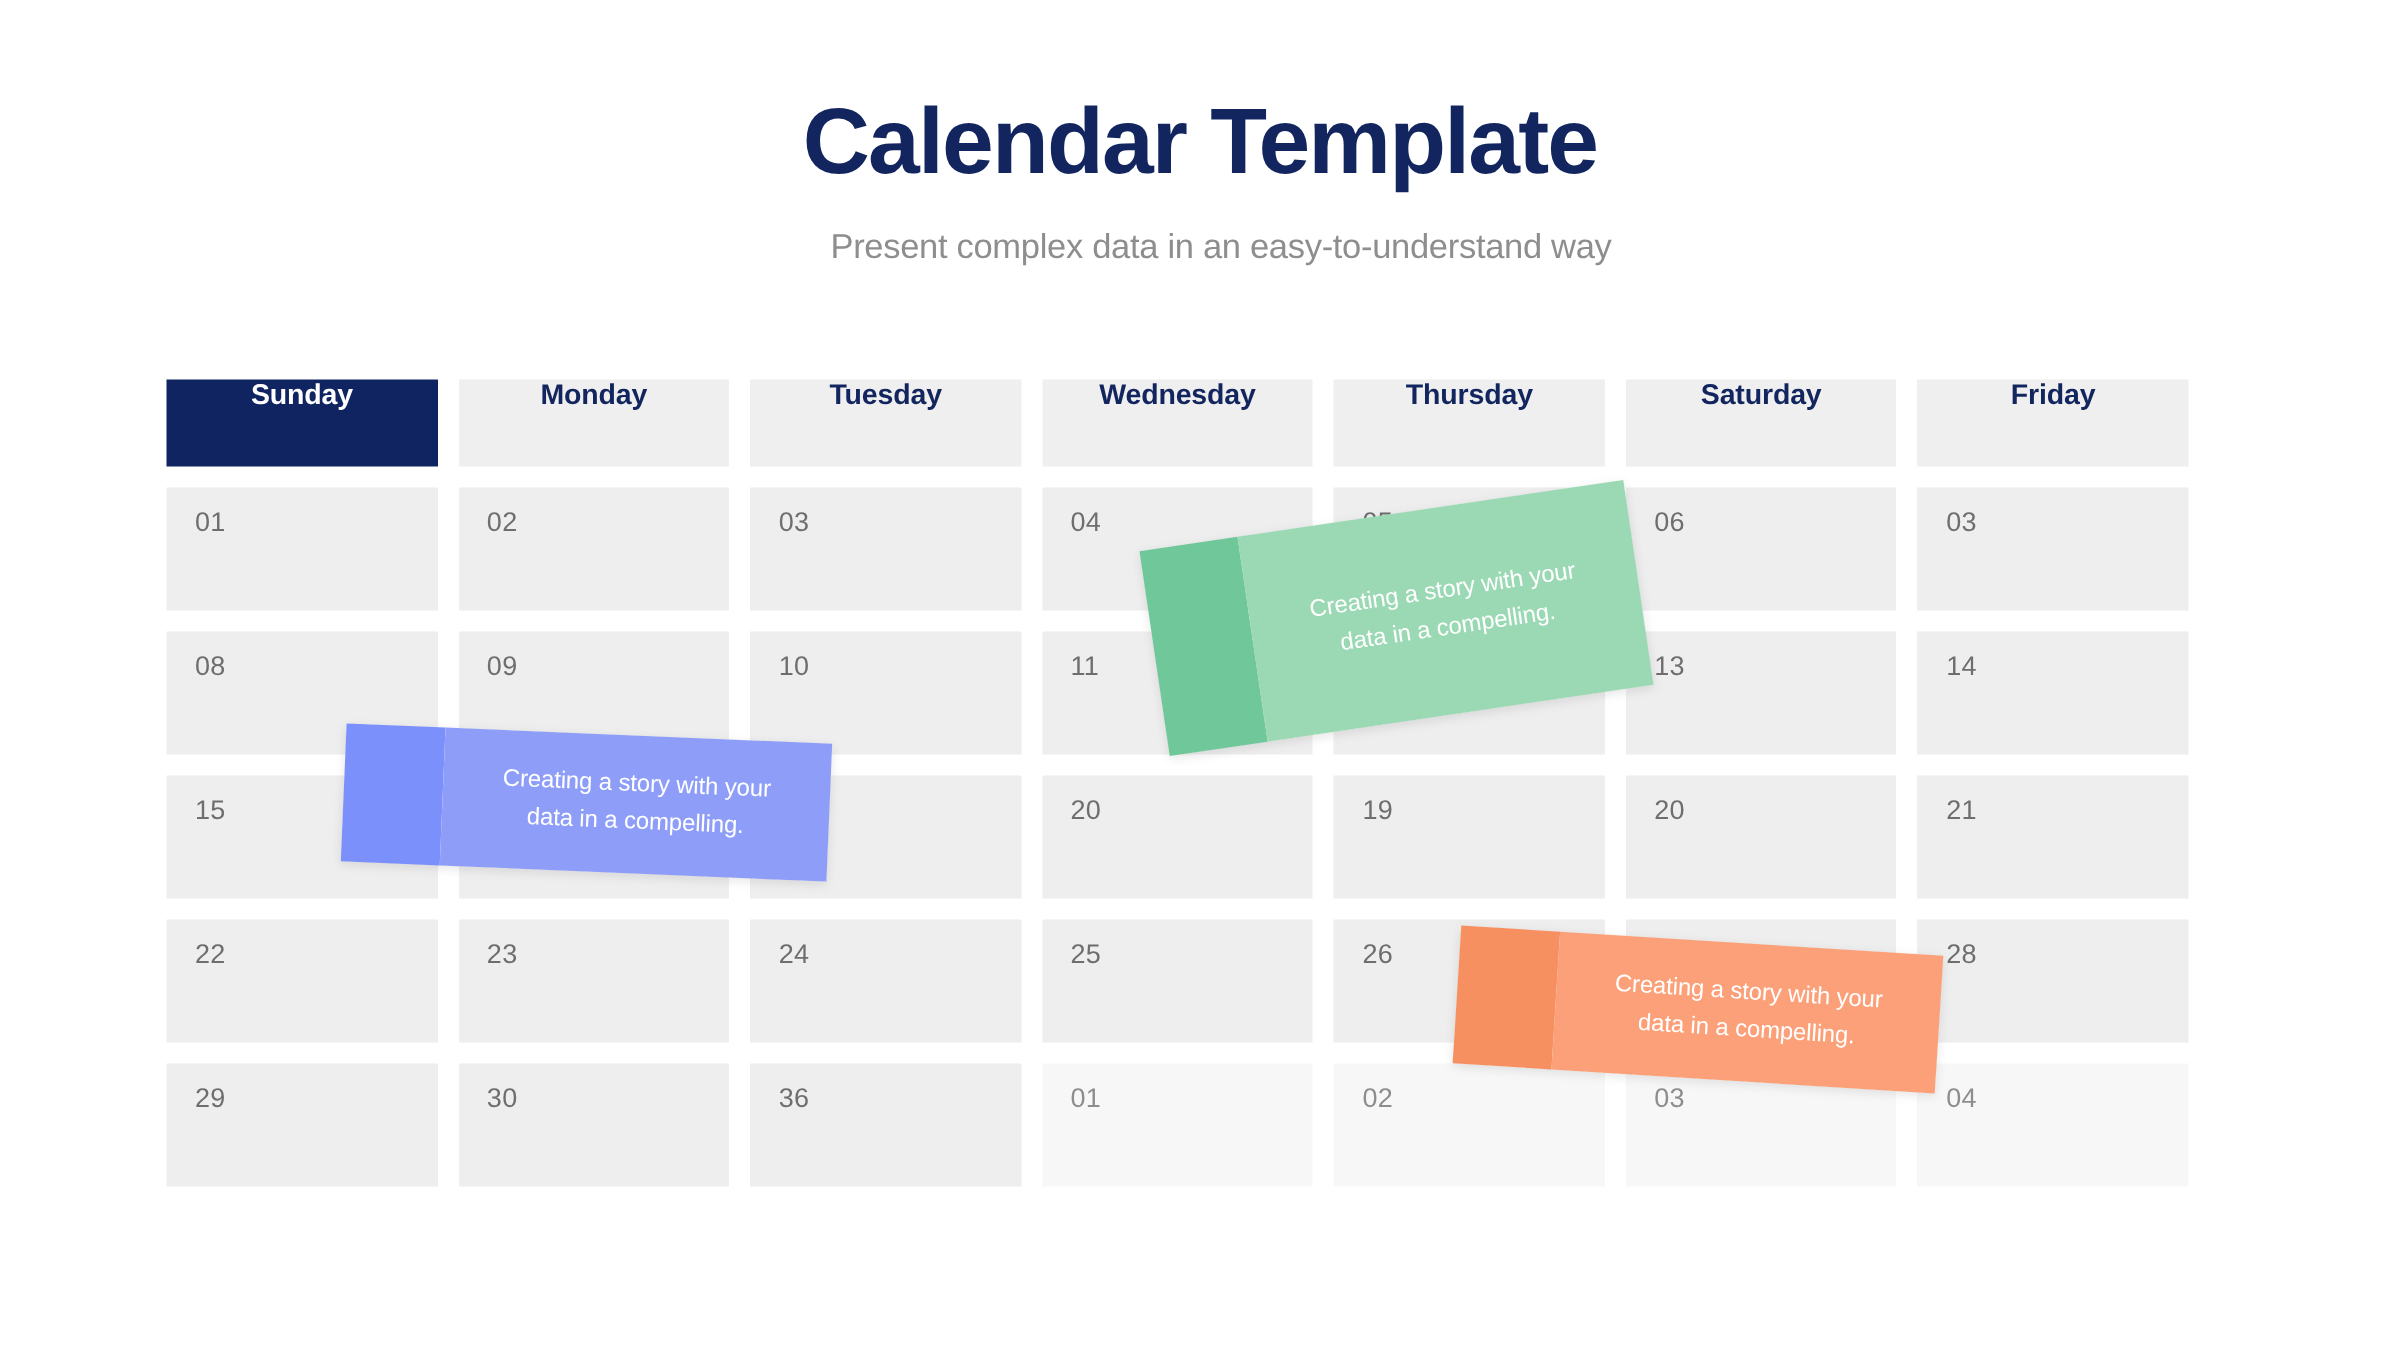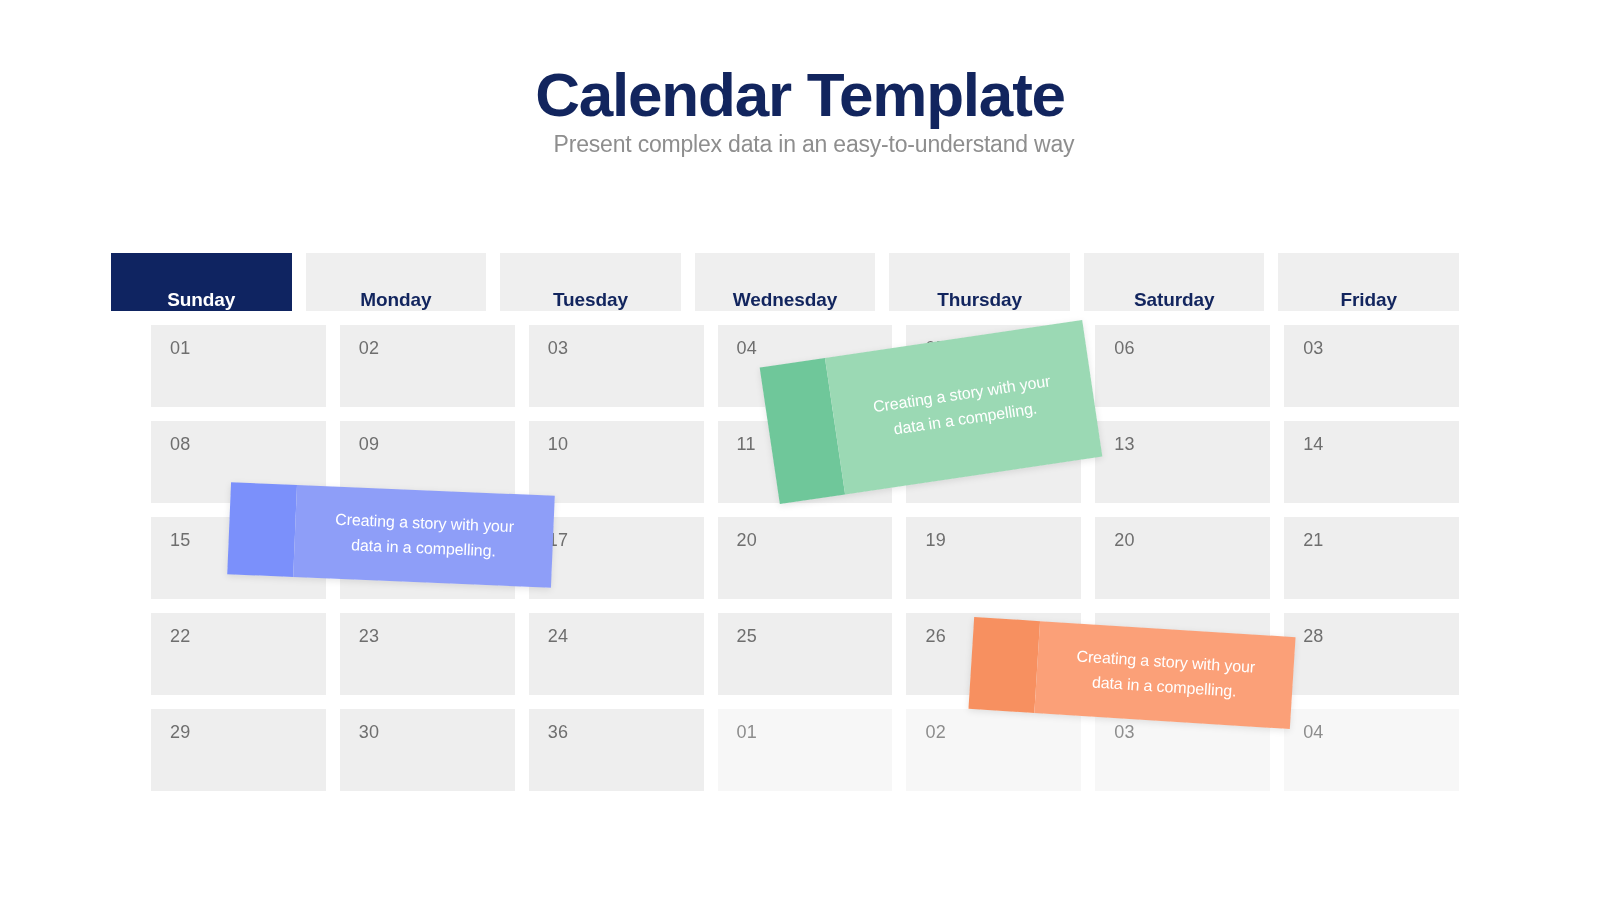--- a/index.html
+++ b/index.html
@@ -33,21 +33,21 @@
   }
   .title {
     font-size: 62px;
     font-weight: 700;
     color: #12255e;
     letter-spacing: -1.2px;
     line-height: 1.05;
     margin: 0;
   }
   .subtitle {
-    margin-top: 4px;
+    margin-top: 24px;
     font-size: 23px;
     font-weight: 400;
     color: #8e8e8e;
     letter-spacing: -0.2px;
     padding-left: 28px;
   }
 
   
   .calendar {
     position: absolute;
@@ -61,35 +61,34 @@
     column-gap: 14px;
   }
   .head-row {
     margin-bottom: 14px;
   }
 
   .dayhead {
     height: 58px;
     background: #efefef;
     display: flex;
-    align-items: flex-end;
+    align-items: flex-start;
     justify-content: center;
     font-size: 19px;
     font-weight: 700;
     color: #12255e;
     letter-spacing: -0.1px;
   }
   .dayhead.active {
     background: #0f2461;
     color: #ffffff;
   }
 
   .week {
     margin-bottom: 14px;
-    margin-left: 40px;
   }
   .cell {
     height: 82px;
     background: #eeeeee;
     position: relative;
   }
   .cell.muted {
     background: #f7f7f7;
   }
   .cell .daynum {

